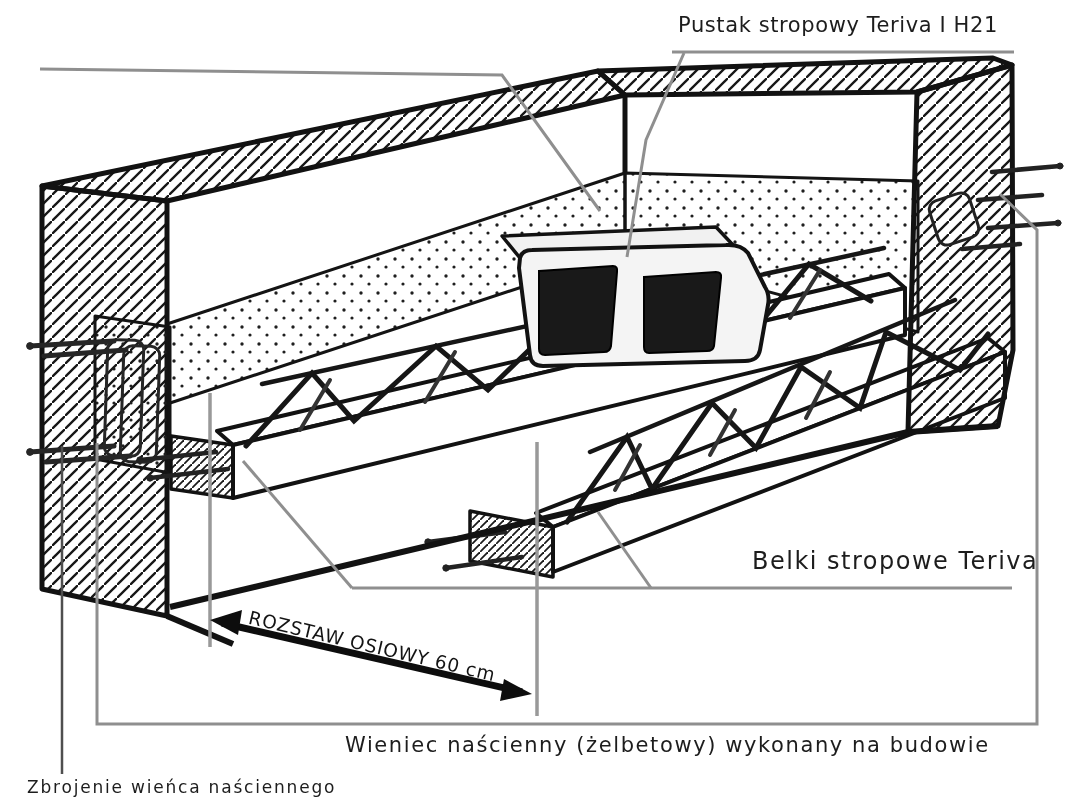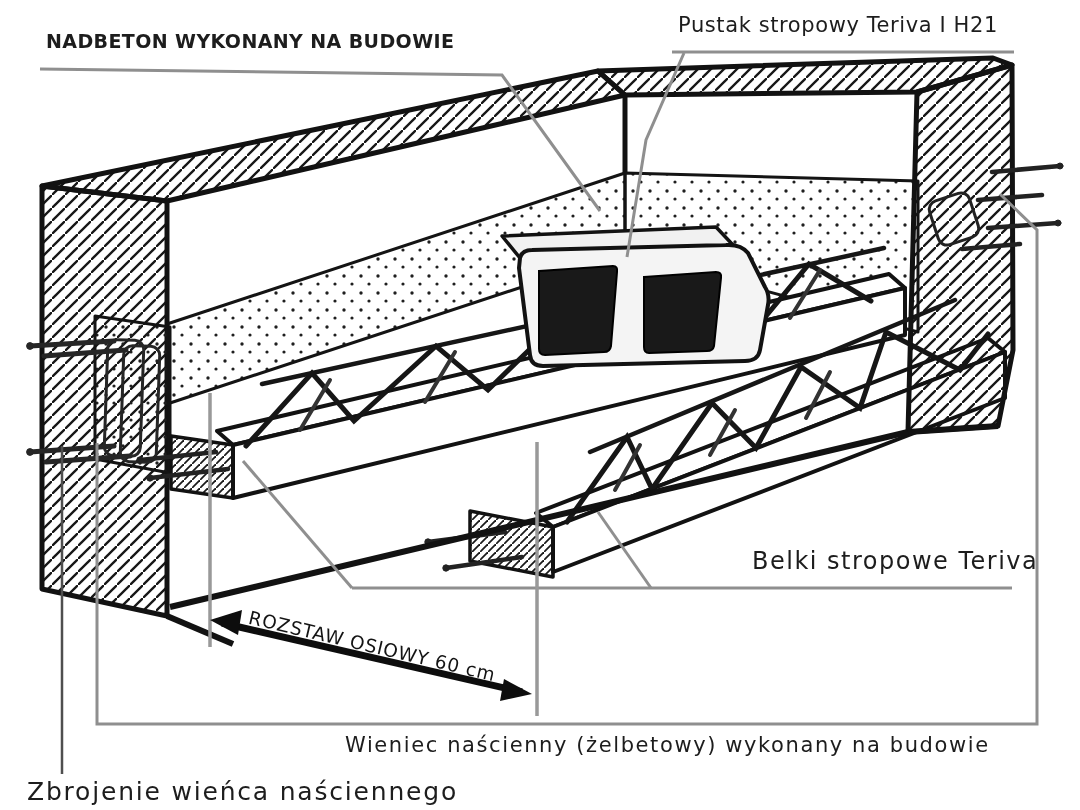--- a/index.html
+++ b/index.html
@@ -4,21 +4,21 @@
 <style>
   html,body{margin:0;padding:0;background:#fff;}
   #stage{position:relative;width:1080px;height:810px;background:#fff;overflow:hidden;
          font-family:"DejaVu Sans",sans-serif;color:#1c1c1c;}
   #drawing{position:absolute;left:0;top:0;}
   .lbl{position:absolute;white-space:nowrap;color:#1d1d1d;}
   .lbl-nadbeton{left:46px;top:30px;font-size:19px;font-weight:600;letter-spacing:.4px;}
   .lbl-pustak{left:678px;top:13px;font-size:21px;font-weight:500;letter-spacing:.6px;}
   .lbl-belki{left:752px;top:547px;font-size:24px;font-weight:500;letter-spacing:1.5px;}
   .lbl-wieniec{left:345px;top:733px;font-size:21px;font-weight:500;letter-spacing:1.6px;}
-  .lbl-zbrojenie{left:27px;top:777px;font-size:25px;font-weight:500;letter-spacing:1.8px;}
+  .lbl-zbrojenie{left:27px;top:777px;font-size:17px;font-weight:500;letter-spacing:1.8px;}
 </style>
 </head>
 <body>
 
 <div id="stage">
 
   <svg id="drawing" width="1080" height="810" viewBox="0 0 1080 810">
     <defs>
       <pattern id="hw" width="13" height="13" patternUnits="userSpaceOnUse">
         <path d="M-3,16 L16,-3" stroke="#161616" stroke-width="2.3" fill="none"></path>
@@ -143,18 +143,17 @@
     <g>
       <line x1="210" y1="393" x2="210" y2="647" stroke="#999" stroke-width="3.5"></line>
       <line x1="537" y1="442" x2="537" y2="716" stroke="#999" stroke-width="3.5"></line>
       <line x1="222" y1="623" x2="522" y2="692" stroke="#0d0d0d" stroke-width="7"></line>
       <polygon points="210,620 242,610 238,635" fill="#0d0d0d"></polygon>
       <polygon points="532,694 504,679 500,701" fill="#0d0d0d"></polygon>
       <text transform="translate(368,664) rotate(13.2)" text-anchor="middle" y="-12" font-family="DejaVu Sans, sans-serif" font-size="18.5" letter-spacing="0.8" fill="#141414" font-weight="500">ROZSTAW OSIOWY 60 cm</text>
     </g>
   </svg>
 
-  <div class="lbl lbl-nadbeton">NADBETON WYKONANY NA BUDOWIE</div>
   <div class="lbl lbl-pustak">Pustak stropowy Teriva I H21</div>
   <div class="lbl lbl-belki">Belki stropowe Teriva</div>
   <div class="lbl lbl-wieniec">Wieniec naścienny (żelbetowy) wykonany na budowie</div>
   <div class="lbl lbl-zbrojenie">Zbrojenie wieńca naściennego</div>
 </div>
 
 </body></html>

